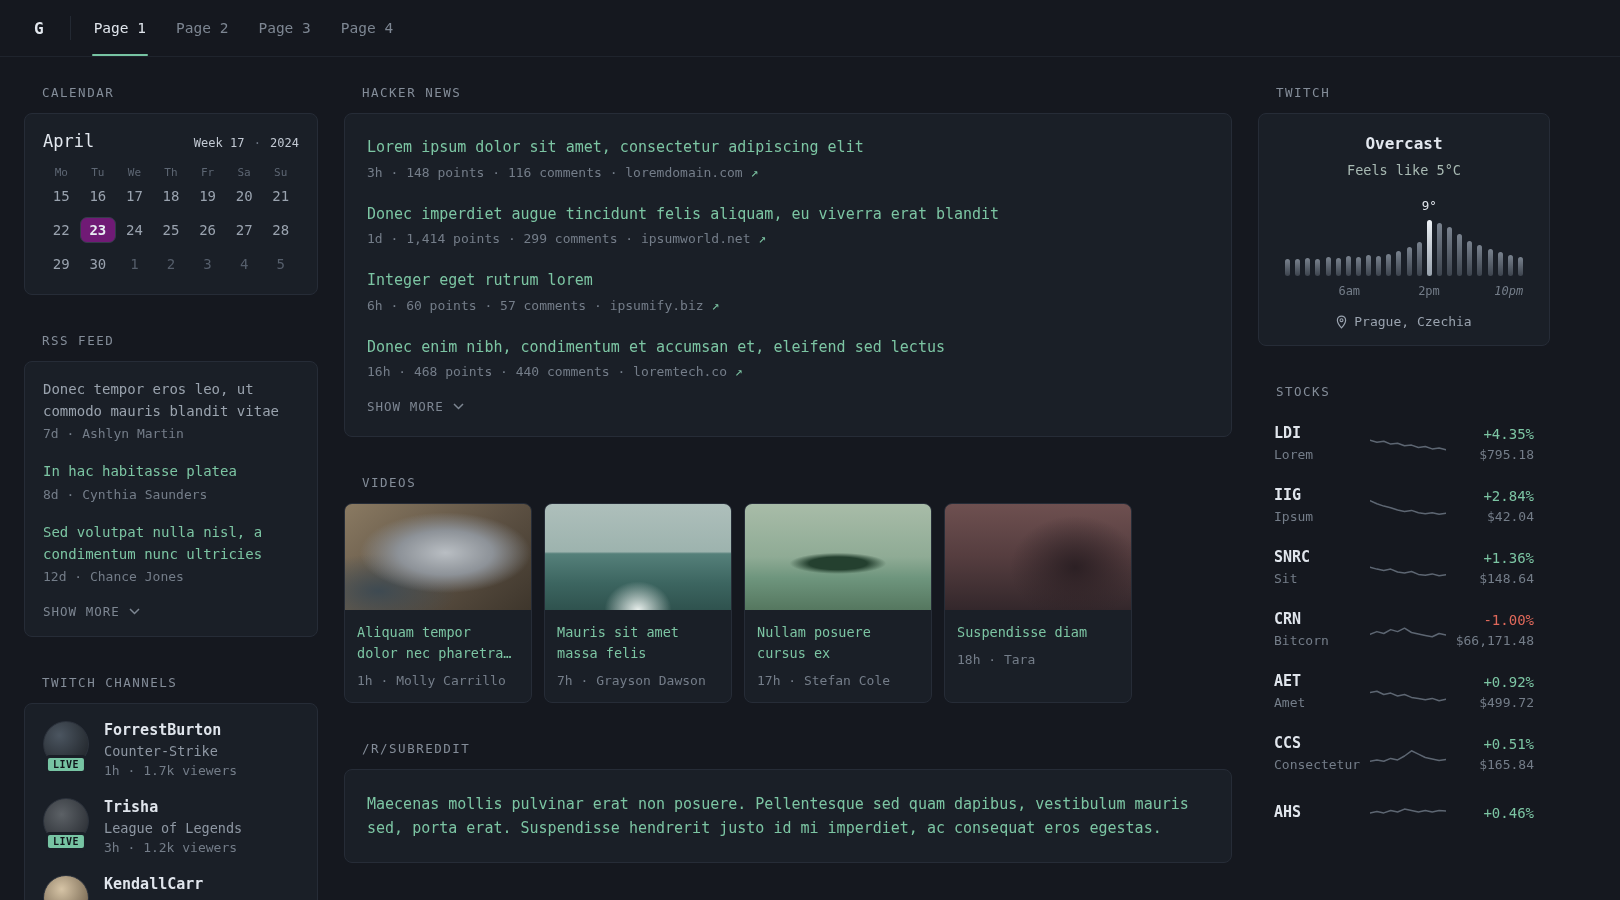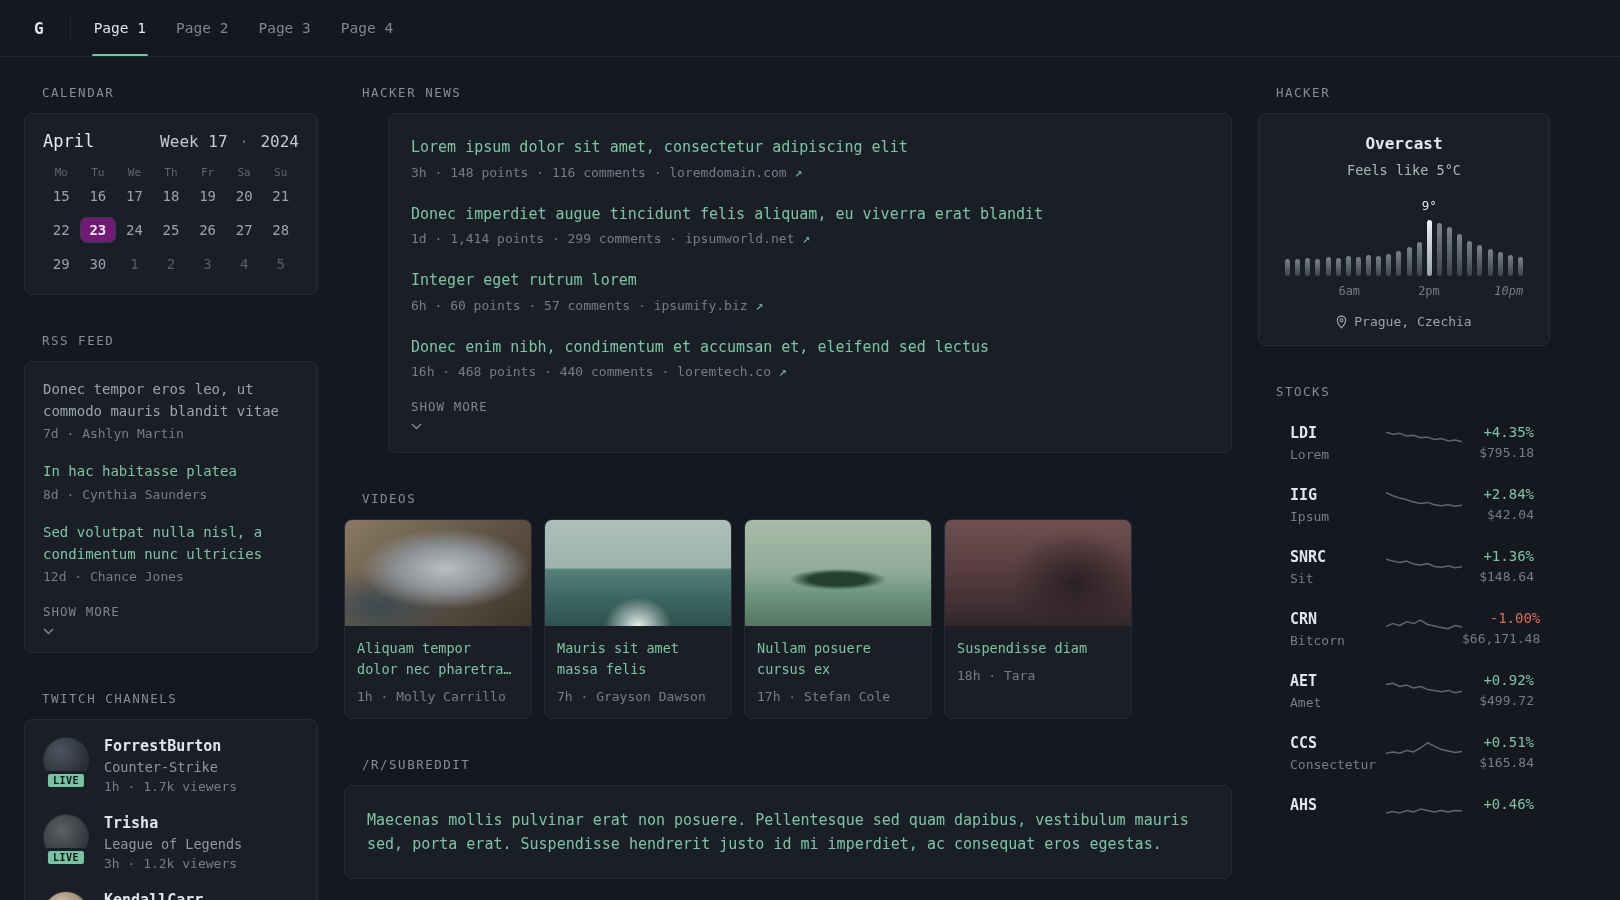--- a/index.html
+++ b/index.html
@@ -23,34 +23,34 @@
   .col-left  { width:294px; flex:none; }
   .col-mid   { width:888px; flex:none; }
   .col-right { width:292px; flex:none; }
   .widget + .widget { margin-top:38px; }
   .w-head { font-size:12.5px; font-weight:normal; letter-spacing:1.5px; color:#848d99; margin:0 0 13px 18px; }
   .card { background:#1a1f27; border:1px solid #262c37; border-radius:8px; }
   .pad-card { padding:17px 18px; }
   
   .cal-top { display:flex; justify-content:space-between; align-items:baseline; margin-bottom:15px; }
   .cal-month { font-size:17px; color:#e3e8ef; }
-  .cal-week { font-size:16px; color:#c2c9d3; }
+  .cal-week { font-size:12px; color:#c2c9d3; }
   .cal-week .dot { color:#6a7380; padding:0 2px; }
   .cal-grid { display:grid; grid-template-columns:repeat(7,1fr); row-gap:8px; text-align:center; }
   .cal-dow { font-size:11px; color:#5d6673; margin-bottom:4px; }
   .cal-day { font-size:14px; color:#9aa3af; height:26px; line-height:26px; border-radius:7px; }
   .cal-day.muted { color:#555e6b; }
   .cal-day.selected { background:#701a75; border:1px solid #343c49; color:#e8edf3; font-weight:bold; line-height:24px; }
   
   .feed-item + .feed-item { margin-top:20px; }
   .feed-title { font-size:14px; color:#7cc5a3; line-height:1.55; cursor:pointer; }
   .feed-title.muted-title { color:#9aa3ae; }
   .feed-meta { font-size:13px; color:#747d89; margin-top:4px; }
-  .show-more { display:inline-flex; gap:9px; align-items:flex-start; margin-top:20px; font-size:12.5px; letter-spacing:1px; color:#7d8692; background:none; border:none; font-family:inherit; cursor:pointer;flex-direction:column; }
-  .hn-card { padding:22px;margin-left:44px; }
+  .show-more { display:inline-flex; gap:9px; align-items:center; margin-top:20px; font-size:12.5px; letter-spacing:1px; color:#7d8692; background:none; border:none; font-family:inherit; cursor:pointer; }
+  .hn-card { padding:22px; }
   .hn-item + .hn-item { margin-top:23px; }
   .hn-title { font-size:15px; color:#7cc5a3; cursor:pointer; line-height:1.5; }
   .hn-meta { font-size:13px; color:#747d89; margin-top:6px; }
   .arrow { color:#7cc5a3; }
   
   .tw-row { display:flex; gap:15px; align-items:flex-start; cursor:pointer; }
   .tw-row + .tw-row { margin-top:20px; }
   .tw-av { width:46px; height:46px; border-radius:50%; position:relative; flex:none; border:1px solid #2c323c; }
   .av-1 { background:radial-gradient(circle at 35% 30%, #4b5560, #262b31 75%); }
   .av-2 { background:radial-gradient(circle at 40% 35%, #5c6166, #30343a 75%); }
@@ -97,21 +97,21 @@
   .wbar.hi { background:linear-gradient(#eff3f7,#98a2ad); }
   .wbar-label { position:absolute; top:-22px; left:50%; transform:translateX(-50%); font-size:12.5px; color:#e0e5ec; }
   .wx-times { position:relative; height:16px; margin:8px 8px 14px; font-size:12px; color:#747d89; }
   .wx-time { position:absolute; transform:translateX(-50%); }
   .wx-time:nth-of-type(1) { left:27%; }
   .wx-time:nth-of-type(2) { left:60.5%; }
   .wx-time:nth-of-type(3) { left:94%;font-style:italic; }
   .wx-loc { display:flex; justify-content:center; align-items:center; gap:7px; font-size:13px; color:#9aa3af; margin-top:4px; }
   
   .stock-list { padding:0 16px; }
-  .stock-row { display:flex; align-items:flex-start; padding:12px 0; cursor:pointer;margin-left:16px; }
+  .stock-row { display:flex; align-items:flex-end; padding:12px 0; cursor:pointer; }
   .st-left { width:96px; flex:none; }
   .st-sym { font-size:15px; font-weight:bold; color:#e0e5ec; }
   .st-name { font-size:13px; color:#747d89; margin-top:5px; }
   .st-spark { width:76px; height:30px; flex:none; }
   .st-right { flex:1; text-align:right; }
   .st-change { font-size:14px; }
   .st-change.up { color:#7cc5a3; }
   .st-change.down { color:#e0695b; }
   .st-price { font-size:13px; color:#747d89; margin-top:5px; }
 </style>
@@ -338,21 +338,21 @@
               
             </div>
           </div>
       </div>
     </section>
   </div>
 
   <div class="col-right">
 
     <section class="widget">
-      <h2 class="w-head">HACKER</h2>
+      <h2 class="w-head">TWITCH</h2>
       <div class="card wx-card">
         <div class="wx-cond">Overcast</div>
         <div class="wx-feels">Feels like 5°C</div>
         <div class="wx-chart">
             <div class="wbar" style="height: 30%;"></div>
             <div class="wbar" style="height: 30%;"></div>
             <div class="wbar" style="height: 32%;"></div>
             <div class="wbar" style="height: 30%;"></div>
             <div class="wbar" style="height: 34%;"></div>
             <div class="wbar" style="height: 32%;"></div>

